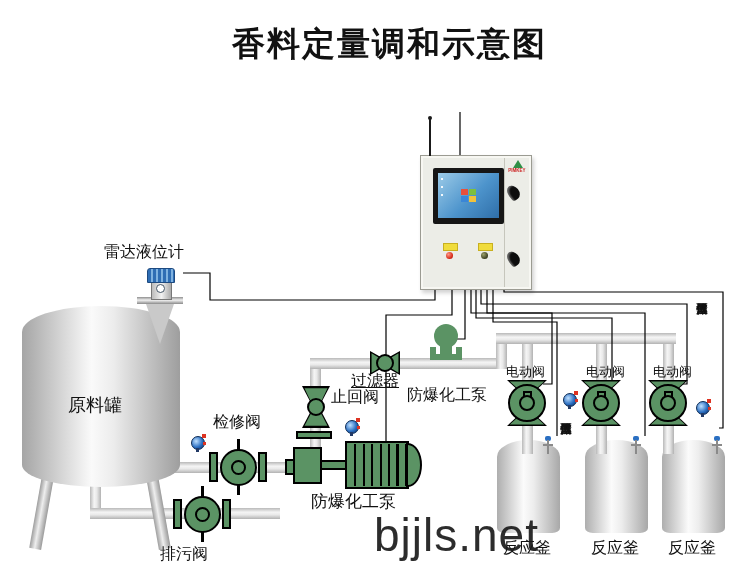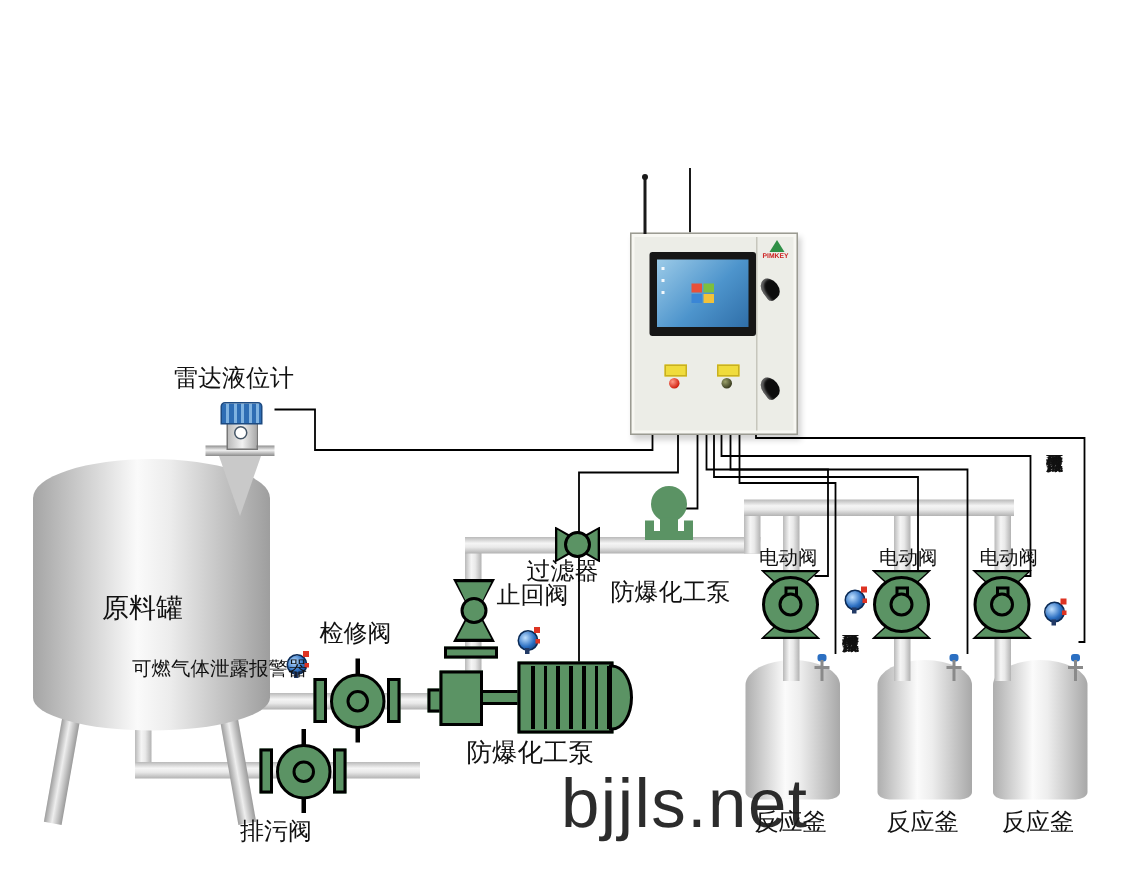--- a/index.html
+++ b/index.html
@@ -158,20 +158,21 @@
   .knob{width:11px;height:15px;background:#0d0d0d;border-radius:50% 50% 50% 3px;
     transform:rotate(-38deg);box-shadow:inset 1.5px 1.5px 1.5px rgba(255,255,255,.35);}
 
   svg.wires{position:absolute;left:0;top:0;z-index:5;}
 </style>
 </head>
 <body>
 
 <div class="stage">
 
+  <div class="abs title">香料定量调和示意图</div>
 
   <svg class="wires" width="750" height="585" viewBox="0 0 750 585">
     <g fill="none" stroke="#000" stroke-width="1.2">
       <polyline points="460,112 460,155"></polyline>
       <polyline points="183,273 210,273 210,300 435,300 435,288"></polyline>
       <polyline points="452,288 452,315 386,315 386,443"></polyline>
       <polyline points="465,288 465,339 456,339"></polyline>
       <polyline points="471,288 471,313 552,313 552,384 543,384"></polyline>
       <polyline points="476,288 476,318 612,318 612,384"></polyline>
       <polyline points="481,288 481,304 687,304 687,384 679,384"></polyline>
@@ -192,29 +193,28 @@
   <div class="pipeV" style="left:596px;top:344px;height:40px;"></div>
   <div class="pipeV" style="left:663px;top:344px;height:40px;"></div>
   <div class="pipeV front" style="left:522px;top:420px;height:34px;"></div>
   <div class="pipeV front" style="left:596px;top:420px;height:34px;"></div>
   <div class="pipeV front" style="left:663px;top:420px;height:34px;"></div>
 
   <div class="abs tank"></div>
   <div class="leg" style="left:42px;transform:rotate(10deg);"></div>
   <div class="leg" style="left:146px;transform:rotate(-10deg);"></div>
   <div class="lbl" style="left:68px;top:393px;font-size:18px;">原料罐</div>
-  <div class="lbl small" style="left:88px;top:437px;">可燃气体泄露报警器</div>
   <div class="det" style="left:190px;top:434px;">
     <i class="det-body"></i>
       <i class="det-red"></i>
       <i class="det-red2"></i>
       <i class="det-stem"></i>
   </div>
 
-  <div class="lbl" style="left:116px;top:242px;">雷达液位计</div>
+  <div class="lbl" style="left:104px;top:242px;">雷达液位计</div>
   <i class="rg-cone"></i>
   <i class="rg-flange"></i>
   <i class="rg-body"></i>
   <i class="rg-eye"></i>
   <i class="rg-cap"></i>
 
   <div class="gvalve" style="left:206px;top:439px;">
     <i class="gv-stem"></i>
       <i class="gv-fl l"></i>
       <i class="gv-fl r"></i>
@@ -237,21 +237,21 @@
       <i class="cv-b"></i>
       <i class="g cv-c"></i>
   </div>
   <div class="lbl" style="left:331px;top:387px;">止回阀</div>
 
   <div class="filter" style="left:370px;top:351px;">
     <i class="fi-l"></i>
       <i class="fi-r"></i>
       <i class="g fi-c"></i>
   </div>
-  <div class="lbl" style="left:351px;top:371px;">过滤器</div>
+  <div class="lbl" style="left:351px;top:371px;text-decoration:underline;">过滤器</div>
 
   <div class="flowmeter" style="left:430px;top:324px;">
     <i class="fm-head"></i>
       <i class="fm-neck"></i>
       <i class="fm-tab l"></i>
       <i class="fm-tab r"></i>
       <i class="fm-base"></i>
   </div>
   <div class="lbl" style="left:407px;top:385px;">防爆化工泵</div>
 

